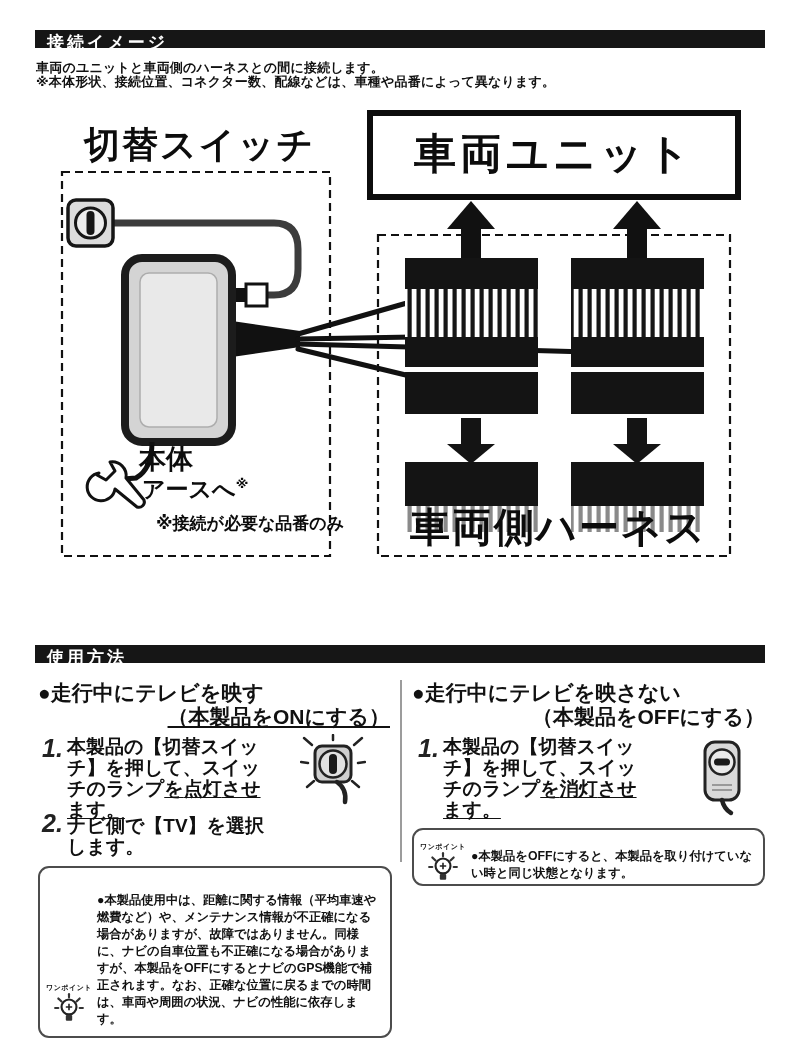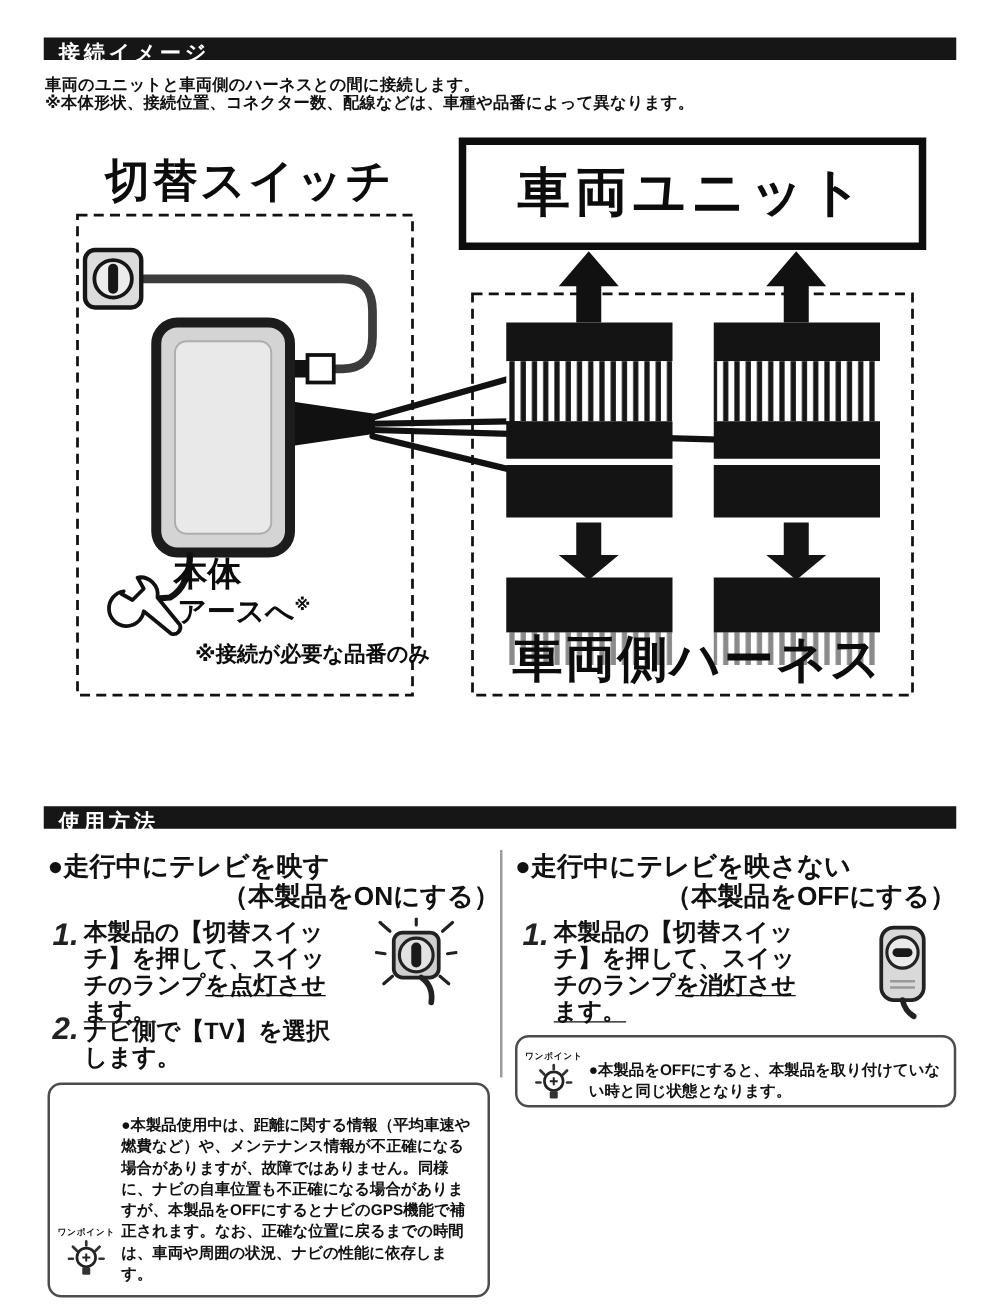--- a/index.html
+++ b/index.html
@@ -28,21 +28,21 @@
                    align-items:center; justify-content:center; font-size:42px; letter-spacing:4px; }
   #body-label    { left:139px; top:441px; font-size:27px; }
   #earth-label   { left:142px; top:474px; font-size:23px; }
   #earth-label sup { font-size:13px; }
   #earth-note    { left:156px; top:512px; font-size:17px; font-weight:700; }
   #harness-label { left:410px; top:500px; font-size:40px; letter-spacing:2px; }
 
   .u-title1 { position:absolute; top:679px; font-size:21px; font-weight:900; white-space:nowrap; }
   .u-title2 { position:absolute; top:703px; font-size:21px; font-weight:900; text-align:right; white-space:nowrap; }
   #left-title1  { left:38px; }
-  #left-title2  { left:48px;  width:352px; }
+  #left-title2  { left:38px;  width:352px;text-decoration:underline; }
   #right-title1 { left:412px; }
   #right-title2 { left:412px; width:353px; }
 
   .divider { position:absolute; left:400px; top:680px; width:2px; height:182px; background:#9c9c9c; }
 
   .step-num  { position:absolute; font-size:25px; font-style:italic; font-weight:700; color:#222; }
   .step-text { position:absolute; width:200px; font-size:19px; font-weight:700; line-height:21px; margin:1px; }
   .step-text .u { text-decoration:underline; text-underline-offset:2px; }
   .step-text b  { font-weight:900; }
   #l-step1-num { left:42px;  top:734px; }

